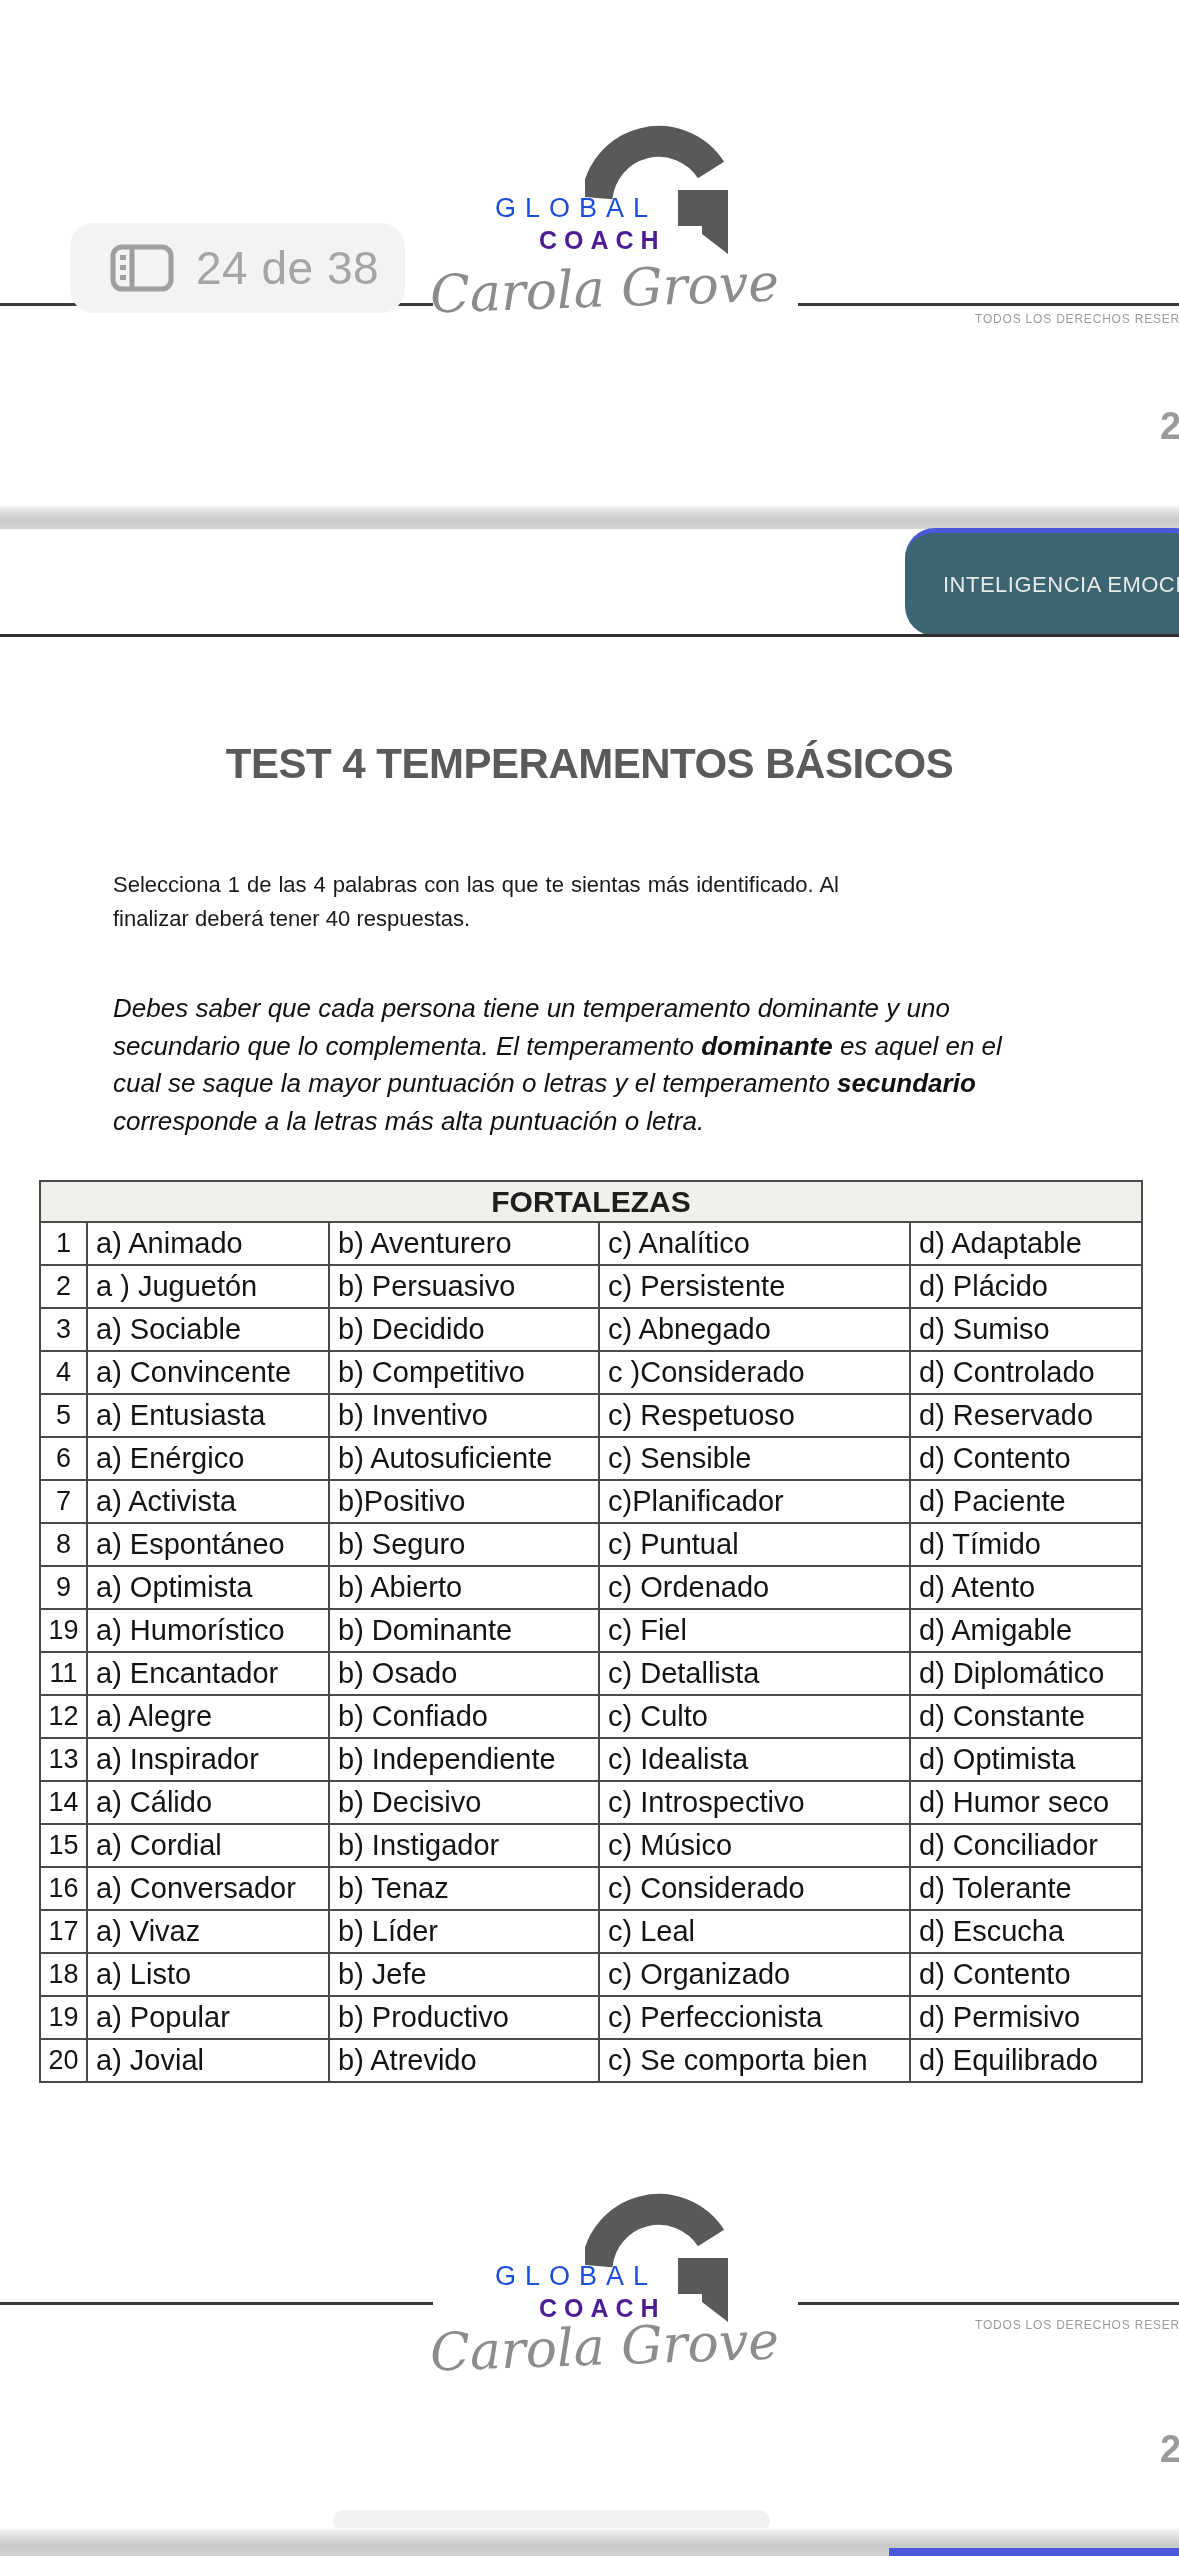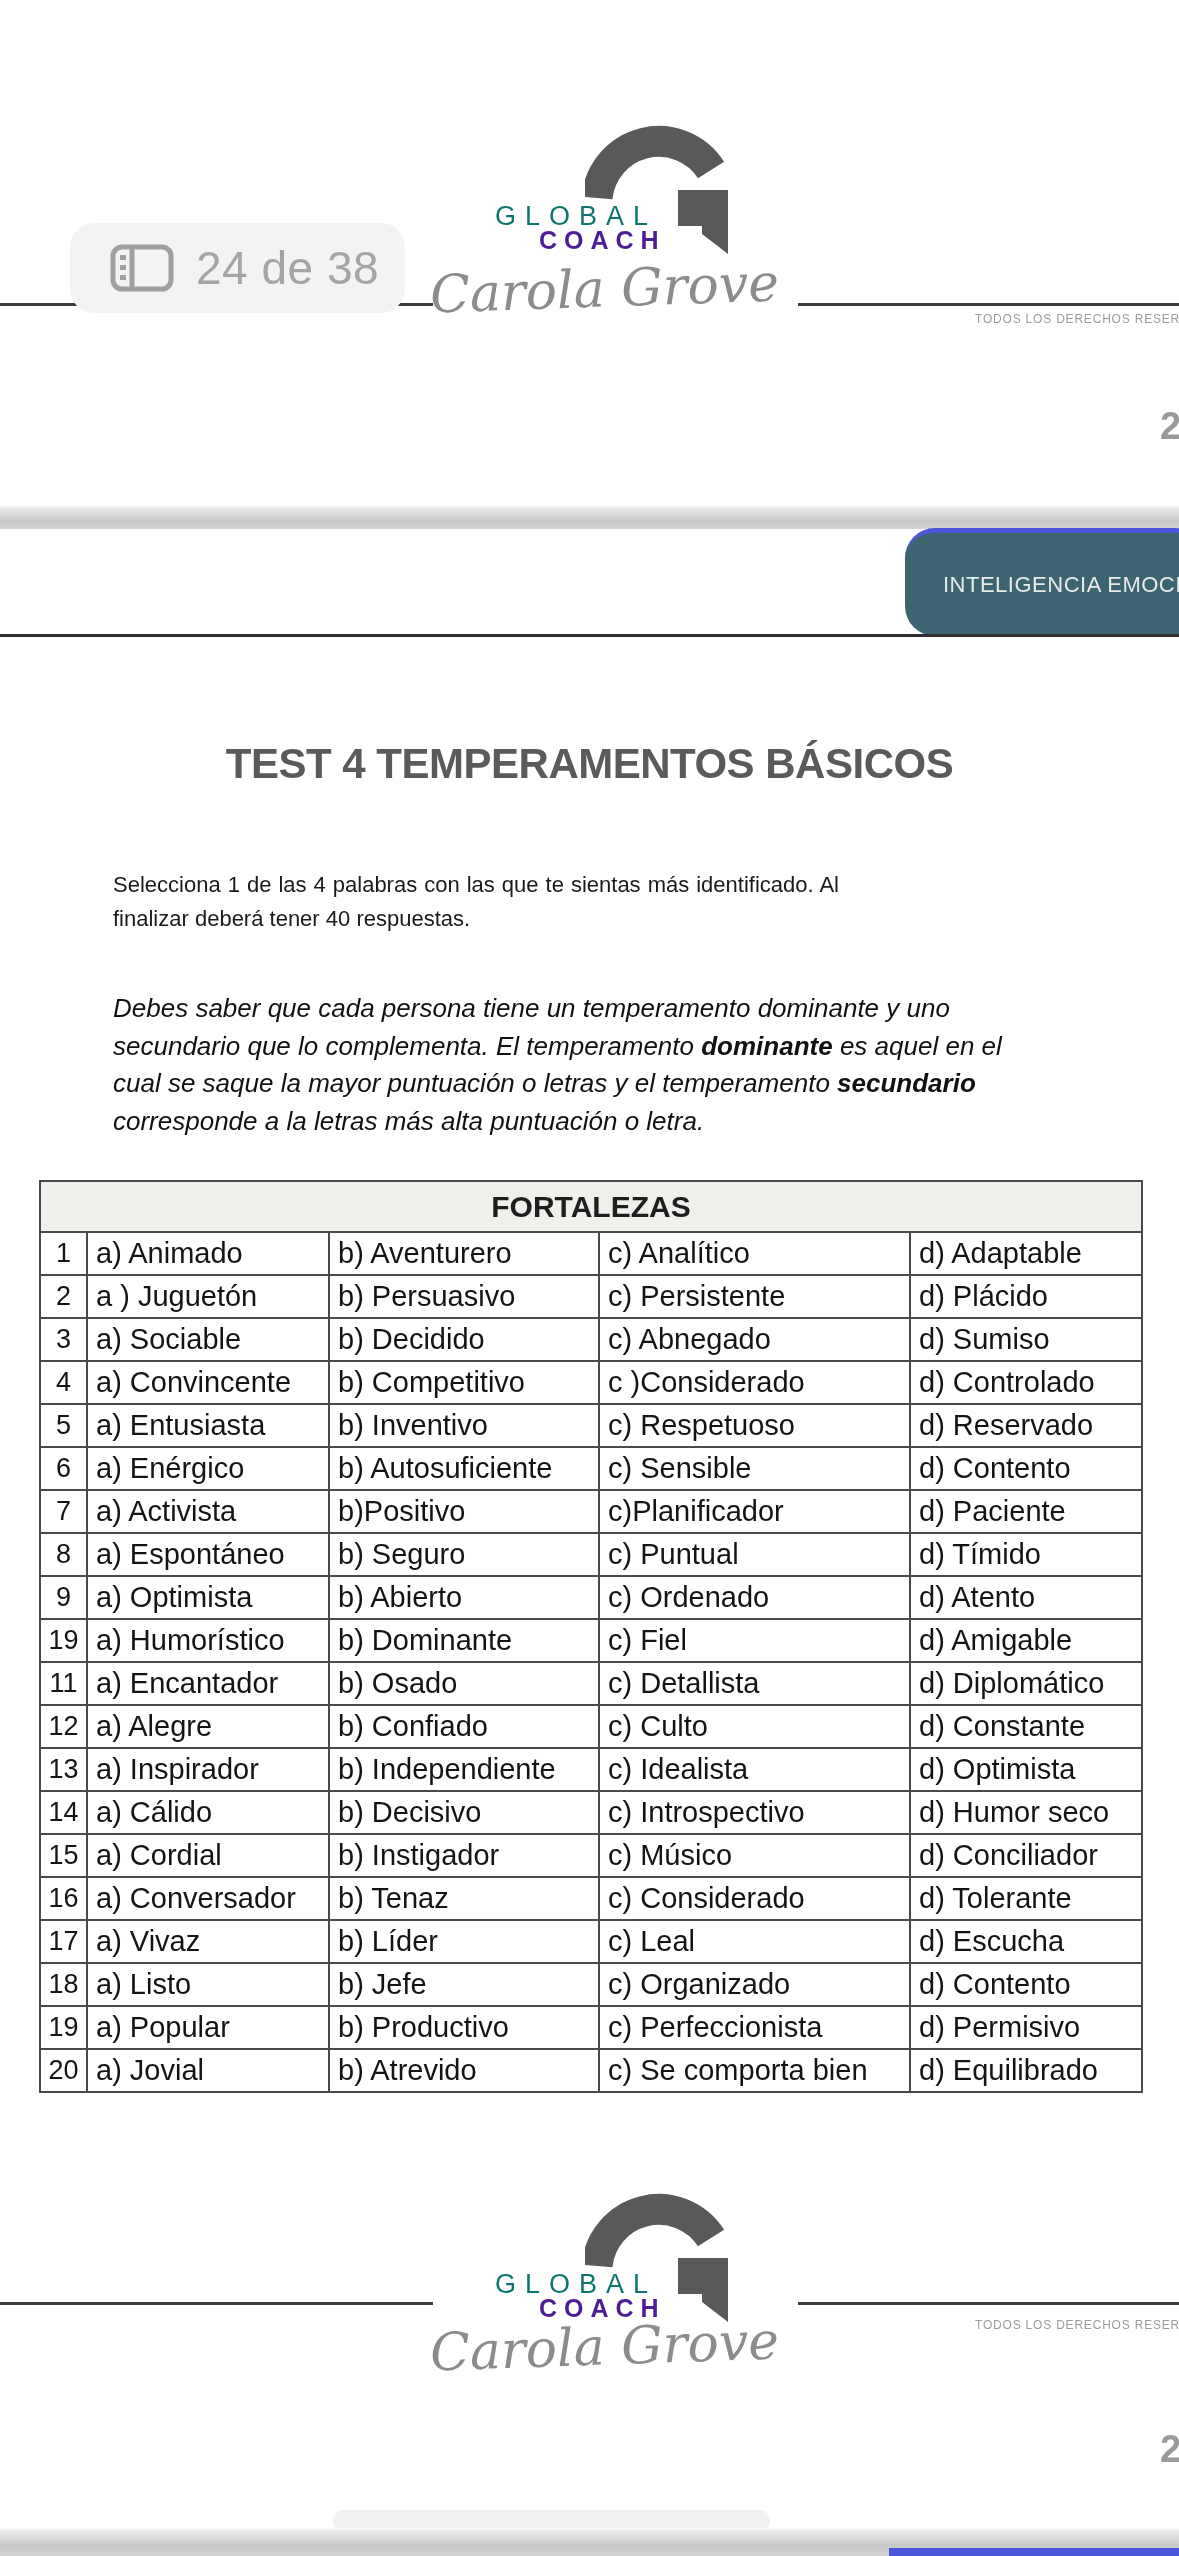--- a/index.html
+++ b/index.html
@@ -19,21 +19,21 @@
     position:absolute;left:70px;top:223px;width:335px;height:90px;
     background:#f4f3f1;border-radius:24px;display:flex;align-items:center;
     gap:22px;padding-left:40px;box-sizing:border-box;
   }
   .pill-label{font-size:46px;color:#a5a5a5;letter-spacing:0.5px;}
   
   .logo-svg{position:absolute;left:585px;width:150px;height:175px;}
   .logo-svg.top{top:80px;}  .logo-svg.bottom{top:2148px;}
   .logo-global{
     position:absolute;left:495px;width:160px;text-align:left;
-    font-size:27px;letter-spacing:9px;color:#0f766e;font-weight:400;margin-top:8px;
+    font-size:27px;letter-spacing:9px;color:#1d4ed8;font-weight:400;
   }
   .logo-global.top{top:193px;} .logo-global.bottom{top:2261px;}
   .logo-coach{
     position:absolute;left:495px;width:170px;
     font-size:25px;letter-spacing:7px;color:#4c1d95;font-weight:bold;margin-left:44px;
   }
   .logo-coach.top{top:226px;} .logo-coach.bottom{top:2294px;}
   .signature{
     position:absolute;left:430px;width:380px;
     font-family:"DejaVu Serif",serif;font-style:italic;font-weight:normal;
@@ -94,21 +94,21 @@
   .fort-table{
     position:absolute;left:39px;top:1180px;width:1102px;
     border-collapse:collapse;table-layout:fixed;
     font-size:29px;color:#141414;
   }
   .fort-table th,.fort-table td{
     border:2px solid #4a4a4a;box-sizing:border-box;
     white-space:nowrap;overflow:hidden;
   }
   .fort-table th{
-    height:51px;background:#f0efec;font-size:30px;font-weight:bold;
+    height:41px;background:#f0efec;font-size:30px;font-weight:bold;
     text-align:center;color:#1e1e1e;
   }
   .fort-table td{height:43px;padding:0 8px;text-align:left;}
   .fort-table td:first-child{text-align:center;padding:0;font-size:27px;}
   .col-num{width:47px;} .col-a{width:242px;} .col-b{width:270px;}
   .col-c{width:311px;} .col-d{width:232px;}
 </style>
 </head>
 <body>
 

